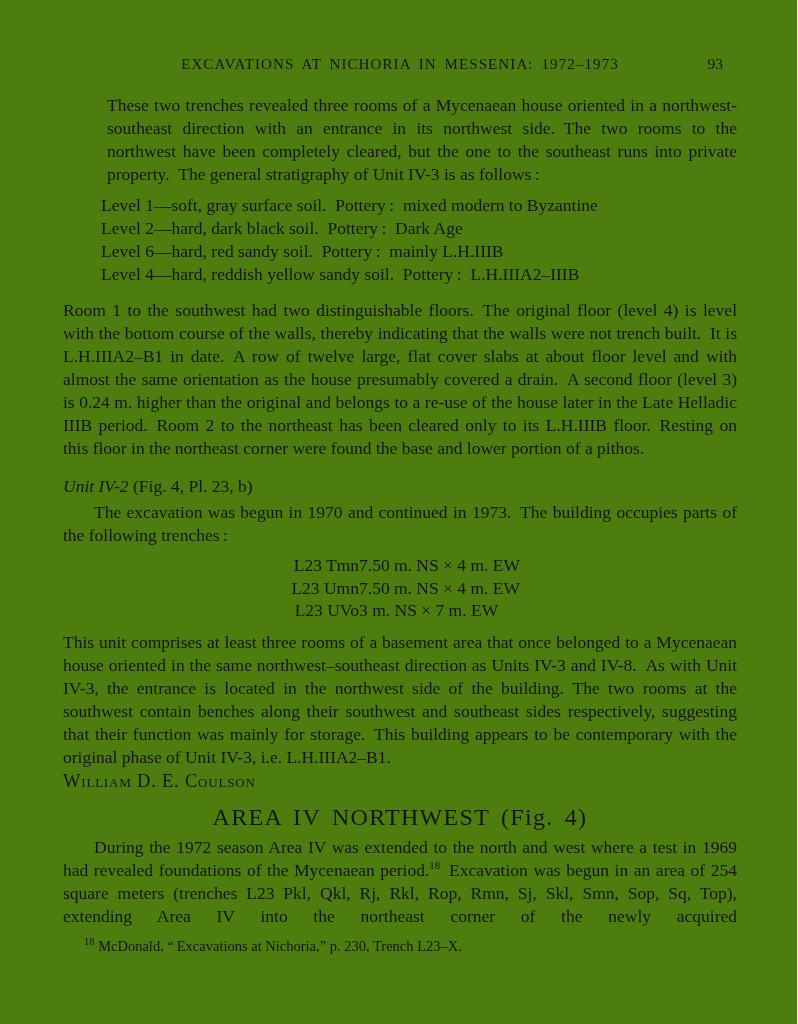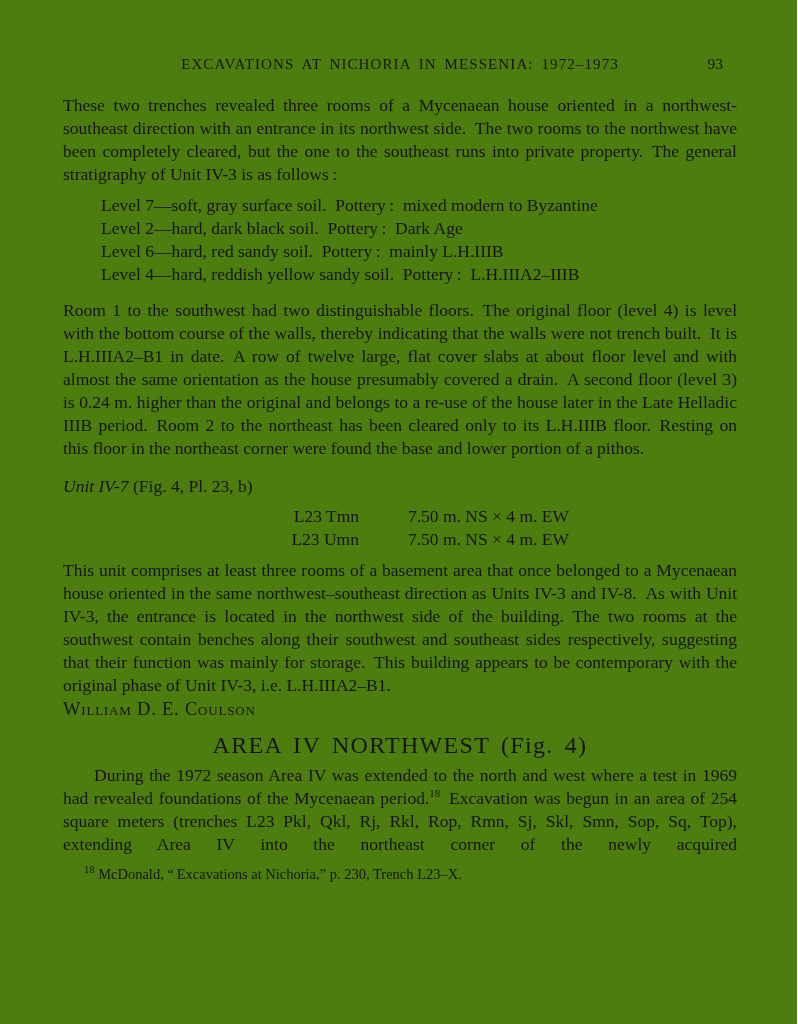--- a/index.html
+++ b/index.html
@@ -45,21 +45,21 @@
   }
   
   .para {
     margin: 0;
     font-size: 17.5px;
     line-height: 23px;
     text-align: justify;
   }
   .para.indent { text-indent: 31px; }
   .para.cont { text-align-last: justify; }
-  .para-intro { margin-bottom: 8px; }
+  .para-intro { margin-bottom: 8px; margin-left: 44px; }
   
   .levels {
     margin: 0 0 13px 38px;
     font-size: 17.5px;
     line-height: 23px;
   }
   
   .unit-heading {
     margin: 15px 0 3px 0;
     font-size: 17.5px;
@@ -68,21 +68,21 @@
   }
   .unit-heading .italic { font-style: italic; }
   
   .trench-table {
     margin: 7px 0 9px 178px;
     font-size: 17.5px;
     line-height: 22.5px;
   }
   .trench-row { display: flex; }
   .t-name { width: 118px; text-align: right; }
-  .t-dims { width: 210px; text-align: right; }
+  .t-dims { width: 210px; }
   
   .signature {
     margin-top: 1px;
     font-variant: small-caps;
     font-size: 18.5px;
     line-height: 23px;
     letter-spacing: 0.8px;
     text-align: left;
   }
   
@@ -120,39 +120,44 @@
   <div class="content">
 
     <header class="running-head">
       <div class="head-title">EXCAVATIONS AT NICHORIA IN MESSENIA: 1972–1973</div>
       <div class="page-num">93</div>
     </header>
 
     <p class="para para-intro">These two trenches revealed three rooms of a Mycenaean house oriented in a northwest-southeast direction with an entrance in its northwest side. The two rooms to the northwest have been completely cleared, but the one to the southeast runs into private property. The general stratigraphy of Unit IV-3 is as follows :</p>
 
     <div class="levels">
-      <div class="level-line">Level 7—soft, gray surface soil. Pottery : mixed modern to Byzantine</div>
+      <div class="level-line">Level 1—soft, gray surface soil. Pottery : mixed modern to Byzantine</div>
       <div class="level-line">Level 2—hard, dark black soil. Pottery : Dark Age</div>
       <div class="level-line">Level 6—hard, red sandy soil. Pottery : mainly L.H.IIIB</div>
       <div class="level-line">Level 4—hard, reddish yellow sandy soil. Pottery : L.H.IIIA2–IIIB</div>
     </div>
 
     <p class="para">Room 1 to the southwest had two distinguishable floors. The original floor (level 4) is level with the bottom course of the walls, thereby indicating that the walls were not trench built. It is L.H.IIIA2–B1 in date. A row of twelve large, flat cover slabs at about floor level and with almost the same orientation as the house presumably covered a drain. A second floor (level 3) is 0.24 m. higher than the original and belongs to a re-use of the house later in the Late Helladic IIIB period. Room 2 to the northeast has been cleared only to its L.H.IIIB floor. Resting on this floor in the northeast corner were found the base and lower portion of a pithos.</p>
 
-    <h3 class="unit-heading"><span class="italic">Unit IV-7</span><span> (Fig. 4, Pl. 23, b)</span></h3>
+    <h3 class="unit-heading"><span class="italic">Unit IV-2</span><span> (Fig. 4, Pl. 23, b)</span></h3>
 
+    <p class="para indent">The excavation was begun in 1970 and continued in 1973. The building occupies parts of the following trenches :</p>
 
     <div class="trench-table">
       <div class="trench-row">
         <span class="t-name">L23 Tmn</span>
         <span class="t-dims">7.50 m. NS × 4 m. EW</span>
       </div>
       <div class="trench-row">
         <span class="t-name">L23 Umn</span>
         <span class="t-dims">7.50 m. NS × 4 m. EW</span>
+      </div>
+      <div class="trench-row">
+        <span class="t-name">L23 UVo</span>
+        <span class="t-dims">3 m. NS × 7 m. EW</span>
       </div>
     </div>
 
     <p class="para">This unit comprises at least three rooms of a basement area that once belonged to a Mycenaean house oriented in the same northwest–southeast direction as Units IV-3 and IV-8. As with Unit IV-3, the entrance is located in the northwest side of the building. The two rooms at the southwest contain benches along their southwest and southeast sides respectively, suggesting that their function was mainly for storage. This building appears to be contemporary with the original phase of Unit IV-3, i.e. L.H.IIIA2–B1.</p>
 
     <div class="signature">William D. E. Coulson</div>
 
     <h2 class="section-heading">AREA IV NORTHWEST (Fig. 4)</h2>
 
     <p class="para indent cont"><span>During the 1972 season Area IV was extended to the north and west where a test in 1969 had revealed foundations of the Mycenaean period.</span><sup class="fnref">18</sup><span> Excavation was begun in an area of 254 square meters (trenches L23 Pkl, Qkl, Rj, Rkl, Rop, Rmn, Sj, Skl, Smn, Sop, Sq, Top), extending Area IV into the northeast corner of the newly acquired</span></p>

